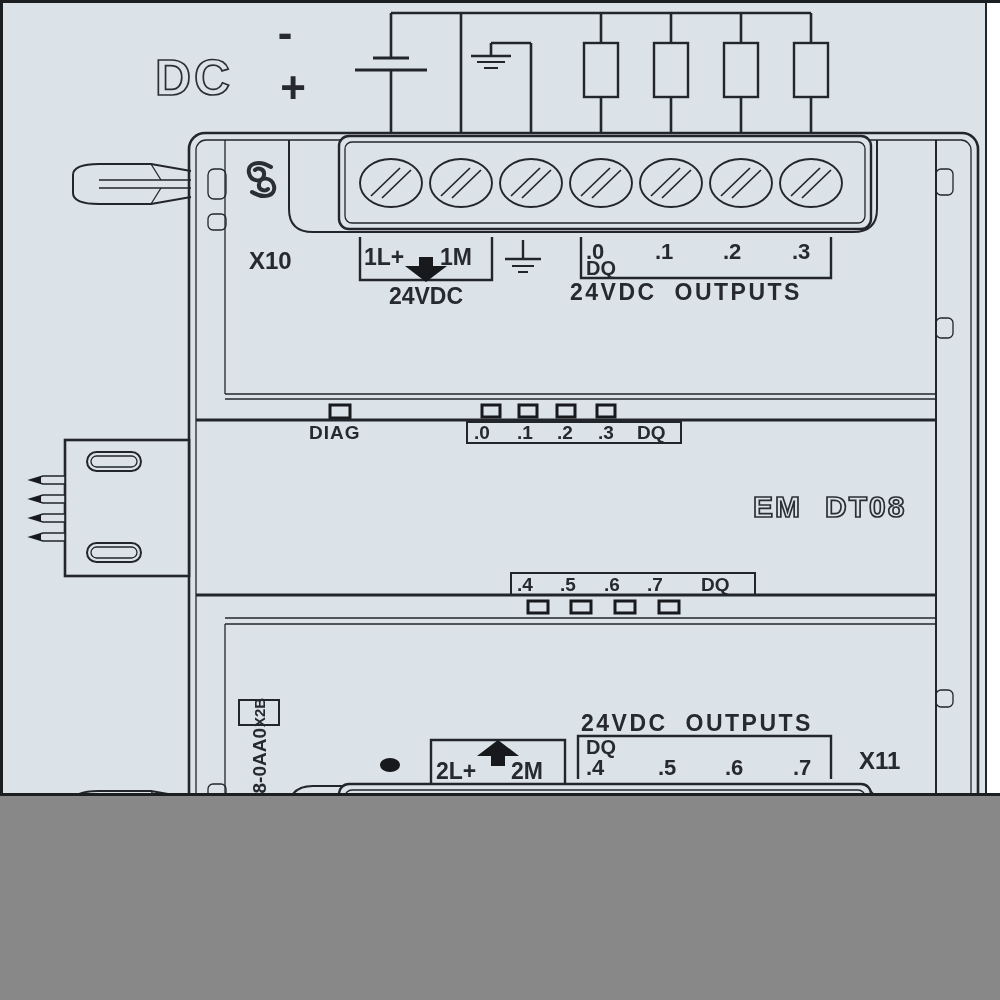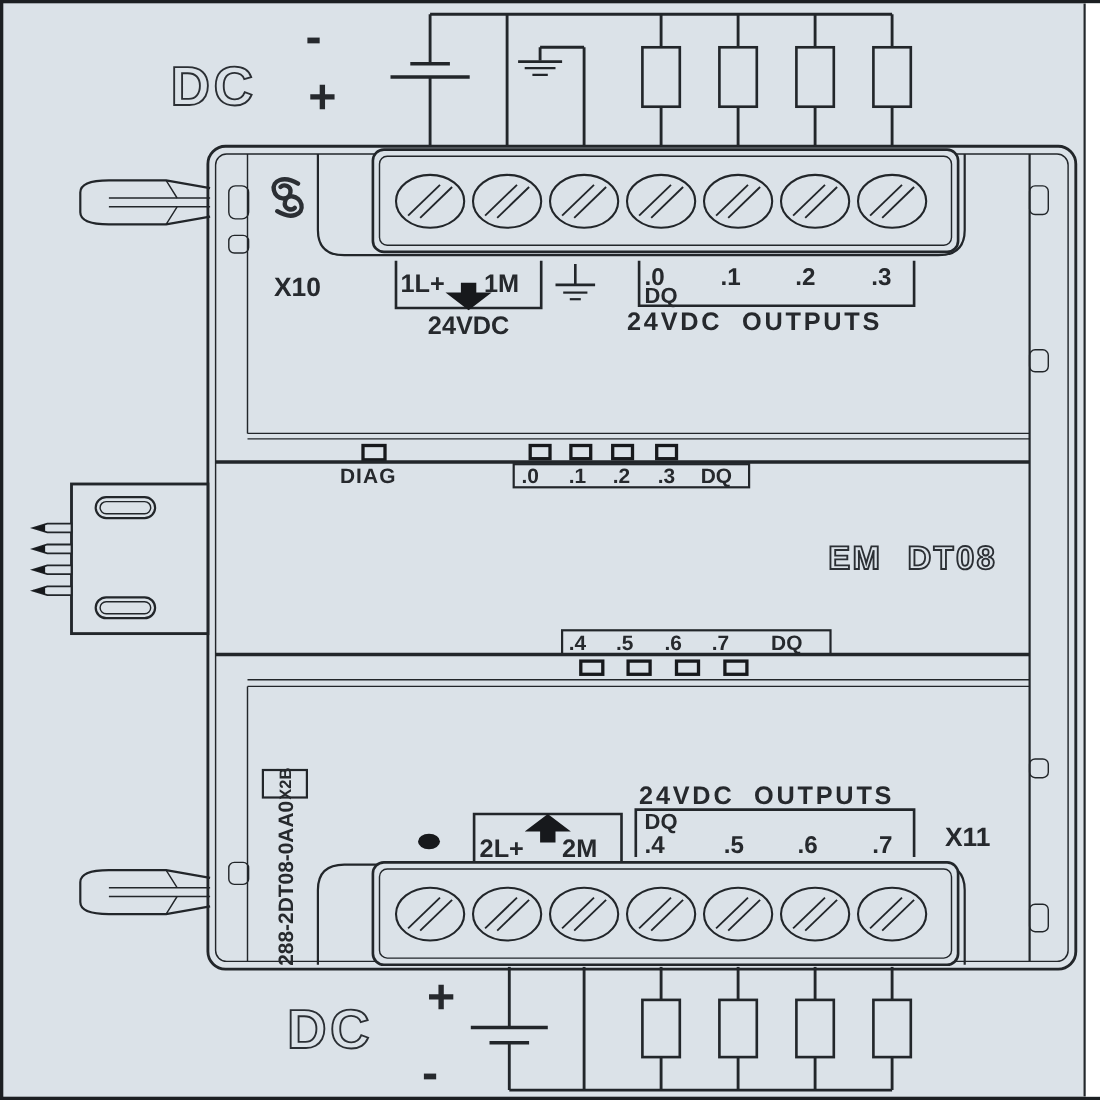--- a/index.html
+++ b/index.html
@@ -1,17 +1,17 @@
 <!DOCTYPE html>
 <html><head>
 <meta charset="utf-8">
 <style>
   html,body{margin:0;padding:0;background:#888;}
   .stage{
-    width:1000px;height:1000px;position:relative;
+    width:1000px;height:796px;position:relative;
     background:#dbe2e8;
     box-sizing:border-box;
     border-top:3px solid #1c1f22;
     border-left:3px solid #1c1f22;
     border-bottom:3px solid #1c1f22;
     overflow:hidden;
     font-family:"Liberation Sans", sans-serif;
   }
   .white-margin{
     position:absolute;right:0;top:0;width:13px;height:100%;

